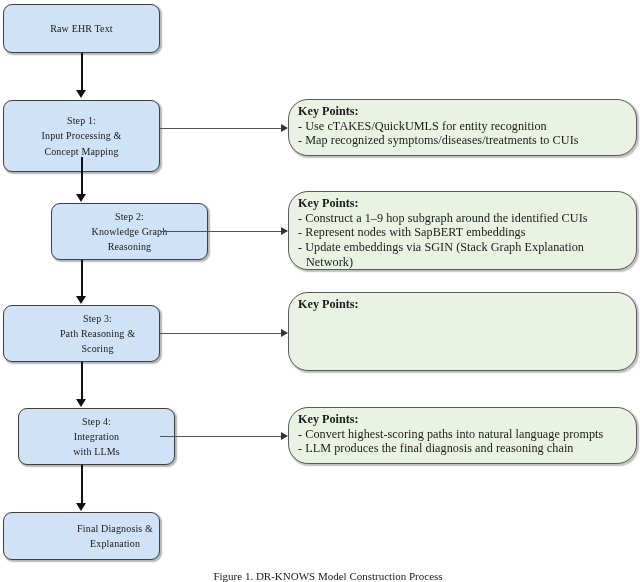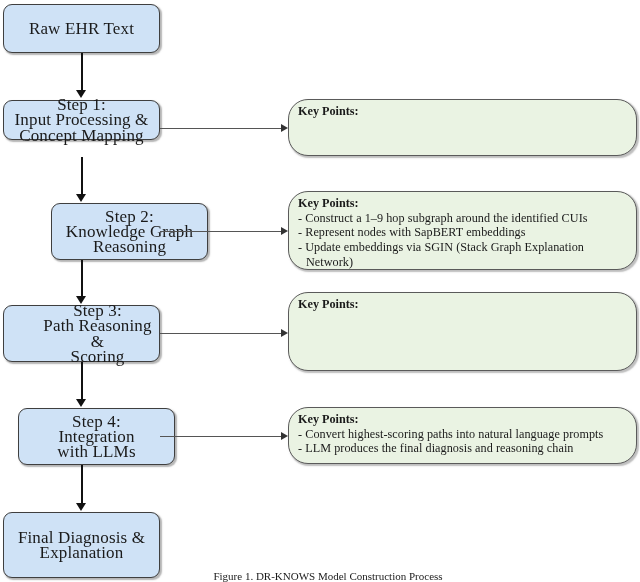--- a/index.html
+++ b/index.html
@@ -36,21 +36,21 @@
     text-align: center;
     box-shadow: 1.5px 1.5px 1.4px rgba(120,120,120,0.55);
   }
 
   .node.step {
     background: #cfe2f6;
     border-color: #3f3f3f;
   }
 
   .node .label {
-    font-size: 17px;
+    font-size: 10px;
     line-height: 15.2px;
     letter-spacing: 0.15px;
     white-space: pre-line;
     padding: 0 6px;
   }
 
   
   .keybox {
     position: absolute;
     box-sizing: border-box;
@@ -123,21 +123,21 @@
 </style>
 </head>
 <body>
 
 <div id="canvas">
 
   <div class="node step" style="left:3px; top:4px; width:157px; height:49px;">
     <span class="label">Raw EHR Text</span>
   </div>
 
-  <div class="node step" style="left:3px; top:100px; width:157px; height:40px;">
+  <div class="node step" style="left:3px; top:100px; width:157px; height:72px;">
     <span class="label">Step 1:
 Input Processing &amp;
 Concept Mapping</span>
   </div>
 
   <div class="node step" style="left:19px; top:203px; width:157px; height:57px;margin-left:32px;">
     <span class="label">Step 2:
 Knowledge Graph
 Reasoning</span>
   </div>
@@ -147,21 +147,21 @@
 Path Reasoning &amp;
 Scoring</span>
   </div>
 
   <div class="node step" style="left:3px; top:408px; width:157px; height:57px;margin-left:15px;">
     <span class="label">Step 4:
 Integration
 with LLMs</span>
   </div>
 
-  <div class="node step" style="left:3px; top:512px; width:157px; height:66px;">
+  <div class="node step" style="left:3px; top:512px; width:157px; height:48px;justify-content:flex-end;">
     <span class="label">Final Diagnosis &amp;
 Explanation</span>
   </div>
 
   <div class="vline" style="left:80.5px; top:53px; height:38px;"></div>
   <div class="arrow-down" style="left:76.4px; top:90px;"></div>
 
   <div class="vline" style="left:80.5px; top:157px; height:38px;"></div>
   <div class="arrow-down" style="left:76.4px; top:194px;"></div>
 
@@ -181,20 +181,24 @@
   <div class="arrow-right" style="left:281px; top:227.2px;"></div>
 
   <div class="hline" style="left:160px; top:332.5px; width:122px;"></div>
   <div class="arrow-right" style="left:281px; top:329.2px;"></div>
 
   <div class="hline" style="left:160px; top:435.5px; width:122px;"></div>
   <div class="arrow-right" style="left:281px; top:432.2px;"></div>
 
   <div class="keybox" style="left:288px; top:99px; width:349px; height:57px;">
     <span class="kp-title">Key Points:</span>
+    <ul>
+      <li>- Use cTAKES/QuickUMLS for entity recognition</li>
+      <li>- Map recognized symptoms/diseases/treatments to CUIs</li>
+    </ul>
   </div>
 
   <div class="keybox" style="left:288px; top:191px; width:349px; height:79px;">
     <span class="kp-title">Key Points:</span>
     <ul>
       <li>- Construct a 1–9 hop subgraph around the identified CUIs</li>
       <li>- Represent nodes with SapBERT embeddings</li>
       <li>- Update embeddings via SGIN (Stack Graph Explanation Network)</li>
     </ul>
   </div>

